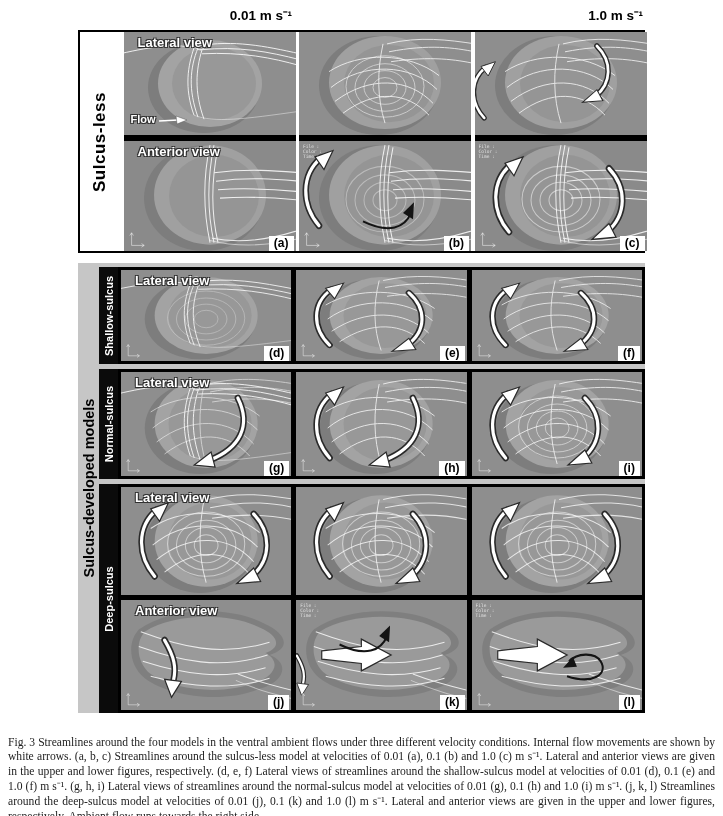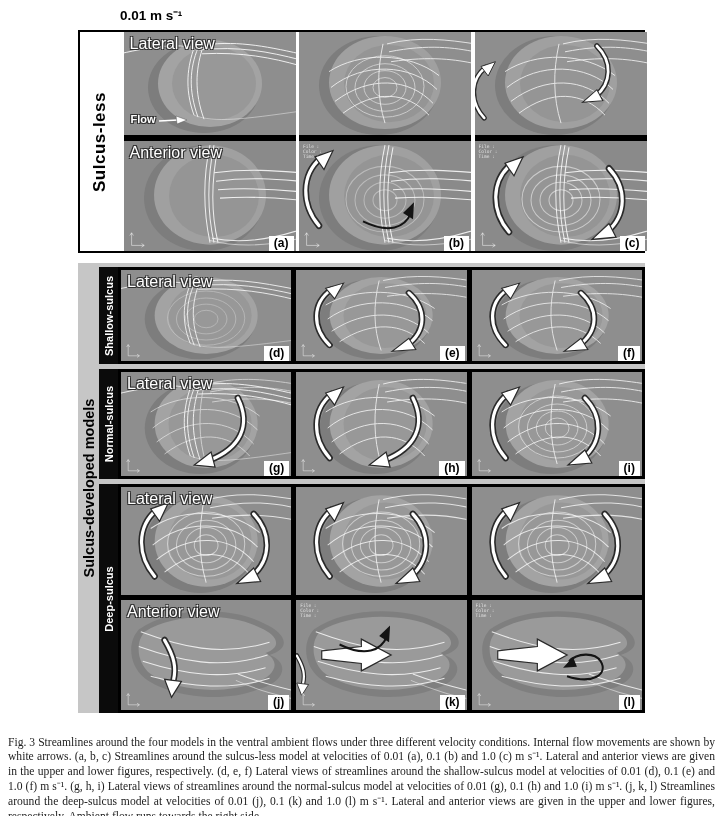--- a/index.html
+++ b/index.html
@@ -1,20 +1,20 @@
 <!DOCTYPE html>
 <html><head>
 <meta charset="utf-8">
 <style>
   html,body{margin:0;padding:0;background:#fff;}
   #page{position:relative;width:723px;height:816px;background:#fff;overflow:hidden;
         font-family:"Liberation Sans",sans-serif;}
 
   
-  .col-header{position:absolute;top:6px;height:18px;text-align:left;
+  .col-header{position:absolute;top:6px;height:18px;text-align:right;
               font-weight:bold;font-size:13.5px;color:#000;}
 
   
   #block-top{position:absolute;left:78px;top:30px;width:567px;height:223px;
              border:2px solid #000;box-sizing:border-box;background:#fff;
              display:flex;}
   .wlabel-strip{width:40px;background:#fff;position:relative;flex:none;}
   .vlabel{position:absolute;left:50%;top:50%;transform:translate(-50%,-50%) rotate(-90deg);
           white-space:nowrap;font-weight:bold;}
   .vlabel.big{font-size:17px;color:#000;letter-spacing:.5px;}
@@ -30,21 +30,21 @@
   .devrow{position:absolute;left:21px;display:flex;}
   .blabel-strip{width:19px;background:#0b0b0b;position:relative;flex:none;}
   .prow{border:3px solid #000;box-sizing:border-box;background:#000;display:flex;width:527px;}
   .pcol{width:170.3px;background:#000;display:flex;flex-direction:column;flex:none;}
   .pcol + .pcol{margin-left:5px;}
   .p1{position:relative;background:#8e8e8e;overflow:hidden;}
   .pdiv{height:5px;background:#000;flex:none;}
 
   
   .art{position:absolute;left:0;top:0;width:100%;height:100%;display:block;}
-  .viewlab{position:absolute;left:6px;top:3px;font-weight:normal;font-size:16px;color:#fff;
+  .viewlab{position:absolute;left:14px;top:3px;font-weight:bold;font-size:13px;color:#fff;
            text-shadow:-1px -1px 0 rgba(45,45,45,.95),1px -1px 0 rgba(45,45,45,.95),
                        -1px 1px 0 rgba(45,45,45,.95),1px 1px 0 rgba(45,45,45,.95);}
   .plet{position:absolute;right:2px;bottom:0;background:#fff;color:#000;font-weight:bold;
         font-size:12px;line-height:15px;padding:0 5px;}
   .flow{position:absolute;left:7px;bottom:10px;font-weight:bold;font-size:11px;color:#fff;
         text-shadow:-1px -1px 0 rgba(45,45,45,.95),1px -1px 0 rgba(45,45,45,.95),
                     -1px 1px 0 rgba(45,45,45,.95),1px 1px 0 rgba(45,45,45,.95);margin-top:13px;}
   .flow svg{vertical-align:-2px;margin-left:2px;}
   .meta{position:absolute;left:4px;top:3px;font-size:4.5px;line-height:5px;
         color:rgba(255,255,255,.75);font-family:"DejaVu Sans Mono",monospace;}
@@ -171,20 +171,21 @@
     </symbol>
     <symbol id="axis-glyph" viewBox="0 0 20 20">
       <path d="M4,2 L4,16 L18,16 M4,2 L2,5 M4,2 L6,5 M18,16 L15,14 M18,16 L15,18" stroke="rgba(255,255,255,.55)" stroke-width="1" fill="none"></path>
     </symbol>
   </defs>
 </svg>
 
 <div id="page">
 
   <div class="col-header" style="left:120px;width:172px;">0.01 m s⁻¹</div>
+  <div class="col-header" style="left:471px;width:172px;">1.0 m s⁻¹</div>
 
   <div id="block-top">
     <div class="wlabel-strip">
       <span class="vlabel big">Sulcus-less</span>
     </div>
 
     <div class="tcol">
       <div class="sub1">
         <svg class="art" viewBox="0 0 172 104" preserveAspectRatio="none">
           <use href="#blob-lat"></use>

